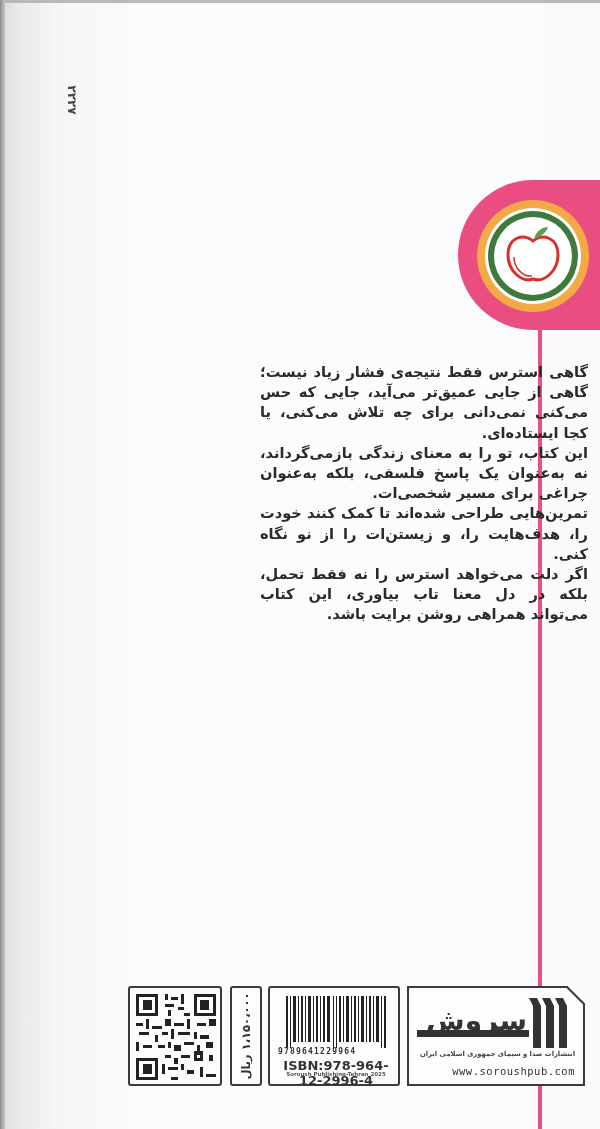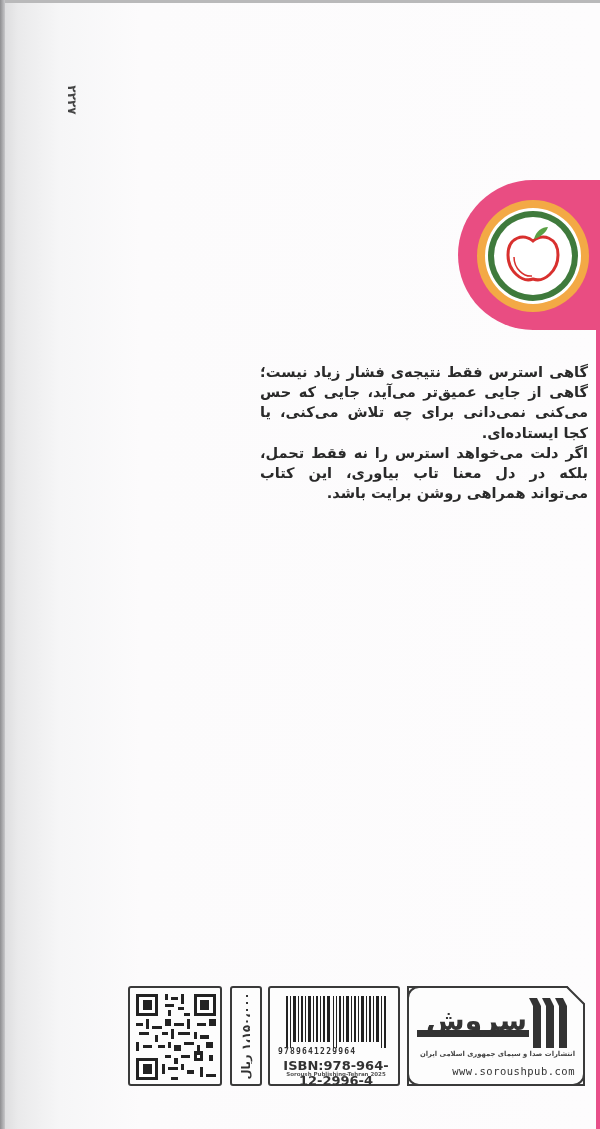--- a/index.html
+++ b/index.html
@@ -2,21 +2,21 @@
 <html><head>
 <meta charset="utf-8">
 <style>
   html, body { margin: 0; padding: 0; }
   body {
     width: 600px; height: 1129px; overflow: hidden; position: relative;
     background: #fbfafb;
     font-family: "DejaVu Sans", sans-serif;
   }
   .cover {
-    position: absolute; left: 0; top: 0; width: 600px; height: 1129px;
+    position: absolute; left: 0; top: 0; width: 542px; height: 1129px;
     background: linear-gradient(to right, #d9d9da 0px, #eaeaeb 18px, #f6f6f7 60px, #fcfbfc 140px, #fdfcfd 100%);
   }
   .top-edge { position: absolute; left: 0; top: 0; width: 600px; height: 3px; background: #b9b9ba; }
   .left-edge { position: absolute; left: 0; top: 0; width: 5px; height: 1129px; background: linear-gradient(to right, #8e8e90, #c8c8ca); }
   .right-stripe { position: absolute; right: 0; top: 330px; width: 4px; height: 799px; background: #e9508a; }
 
   .serial {
     position: absolute; left: 52px; top: 80px; width: 40px; height: 40px;
     display: flex; align-items: center; justify-content: center;
     transform: rotate(90deg); font-size: 12px; font-weight: bold; color: #444; letter-spacing: 1px;
@@ -56,21 +56,21 @@
     position: absolute; left: 50%; top: 50%; white-space: nowrap;
     transform: translate(-50%, -50%) rotate(-90deg);
     font-size: 11.5px; font-weight: bold; color: #333; direction: rtl;
   }
   .barcode-box { left: 268px; width: 132px; }
   .barcode-bars { position: absolute; left: 16px; top: 8px; width: 100px; height: 52px; }
   .barcode-digits { position: absolute; left: 8px; top: 59px; width: 116px; font-family: "DejaVu Sans Mono", monospace; font-size: 8px; letter-spacing: 1.2px; color: #333; font-weight: bold; }
   .isbn { position: absolute; left: 4px; top: 70px; width: 124px; text-align: center; font-size: 13px; font-weight: bold; color: #333; }
   .imprint { position: absolute; left: 4px; top: 83px; width: 124px; text-align: center; font-size: 5.5px; font-weight: bold; color: #555; }
 
-  .logo-box { left: 407px; width: 178px; border-radius: 12px; clip-path: polygon(0 0, 90% 0, 100% 18%, 100% 100%, 0 100%); }
+  .logo-box { left: 407px; width: 178px; border-radius: 3px; clip-path: polygon(0 0, 90% 0, 100% 18%, 100% 100%, 0 100%); }
   .logo-box-border { position: absolute; left: 407px; top: 986px; width: 178px; height: 100px; }
   .soroush-bars { position: absolute; left: 118px; top: 10px; width: 42px; height: 50px; }
   .soroush-word { position: absolute; right: 56px; top: 16px; font-size: 28px; font-weight: bold; color: #333; direction: rtl; letter-spacing: -1px; }
   .soroush-bar-line { position: absolute; left: 8px; top: 42px; width: 112px; height: 7px; background: #333; }
   .soroush-sub { position: absolute; left: 6px; top: 62px; width: 160px; text-align: right; direction: rtl; font-size: 6.8px; font-weight: bold; color: #444; white-space: nowrap; }
   .soroush-url { position: absolute; left: 6px; top: 77px; width: 160px; text-align: right; font-family: "DejaVu Sans Mono", monospace; font-size: 10.5px; letter-spacing: 0.5px; color: #333; }
 </style>
 </head>
 <body>
 
@@ -88,20 +88,22 @@
   <div class="logo-green"></div>
   <div class="logo-inner"></div>
   <svg class="logo-apple" viewBox="0 0 78 78">
     <path d="M39 24 C30 16, 14 20, 14 38 C14 54, 28 66, 39 62 C50 66, 64 54, 64 38 C64 20, 48 16, 39 24 Z" fill="none" stroke="#d8302e" stroke-width="3"></path>
     <path d="M20 40 C20 52, 30 60, 38 59" fill="none" stroke="#d8302e" stroke-width="1.5"></path>
     <path d="M40 22 C42 14, 48 10, 54 10 C52 16, 46 20, 40 22 Z" fill="#5aa045"></path>
   </svg>
 
   <div class="blurb">
     <p>گاهی استرس فقط نتیجه‌ی فشار زیاد نیست؛ گاهی از جایی عمیق‌تر می‌آید، جایی که حس می‌کنی نمی‌دانی برای چه تلاش می‌کنی، یا کجا ایستاده‌ای.</p>
+    <p>این کتاب، تو را به معنای زندگی بازمی‌گرداند، نه به‌عنوان یک پاسخ فلسفی، بلکه به‌عنوان چراغی برای مسیر شخصی‌ات.</p>
+    <p>تمرین‌هایی طراحی شده‌اند تا کمک کنند خودت را، هدف‌هایت را، و زیستن‌ات را از نو نگاه کنی.</p>
     <p>اگر دلت می‌خواهد استرس را نه فقط تحمل، بلکه در دل معنا تاب بیاوری، این کتاب می‌تواند همراهی روشن برایت باشد.</p>
   </div>
 
   <div class="box qr-box">
     <svg class="qr-svg" viewBox="0 0 25 27" shape-rendering="crispEdges">
       <rect x="0" y="0" width="7" height="7" fill="#222"></rect>
         <rect x="1" y="1" width="5" height="5" fill="#fff"></rect>
         <rect x="2" y="2" width="3" height="3" fill="#222"></rect>
       <rect x="18" y="0" width="7" height="7" fill="#222"></rect>
         <rect x="19" y="1" width="5" height="5" fill="#fff"></rect>

